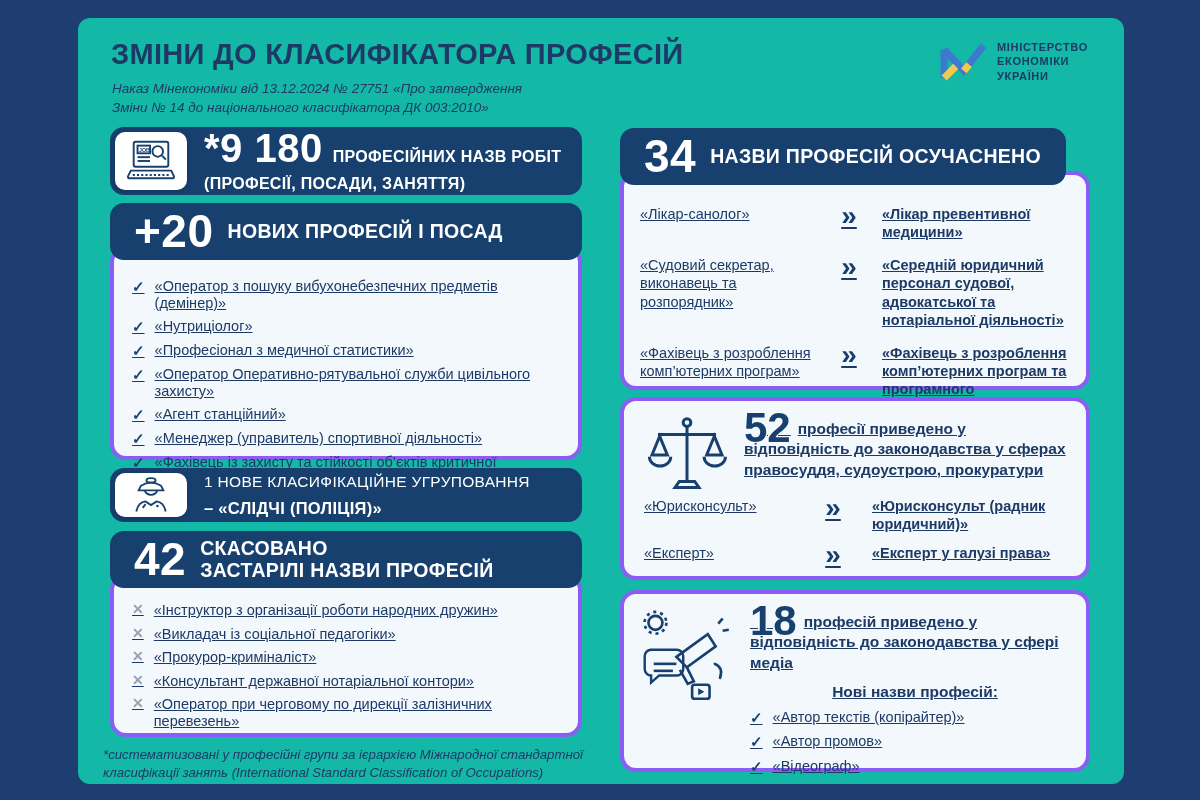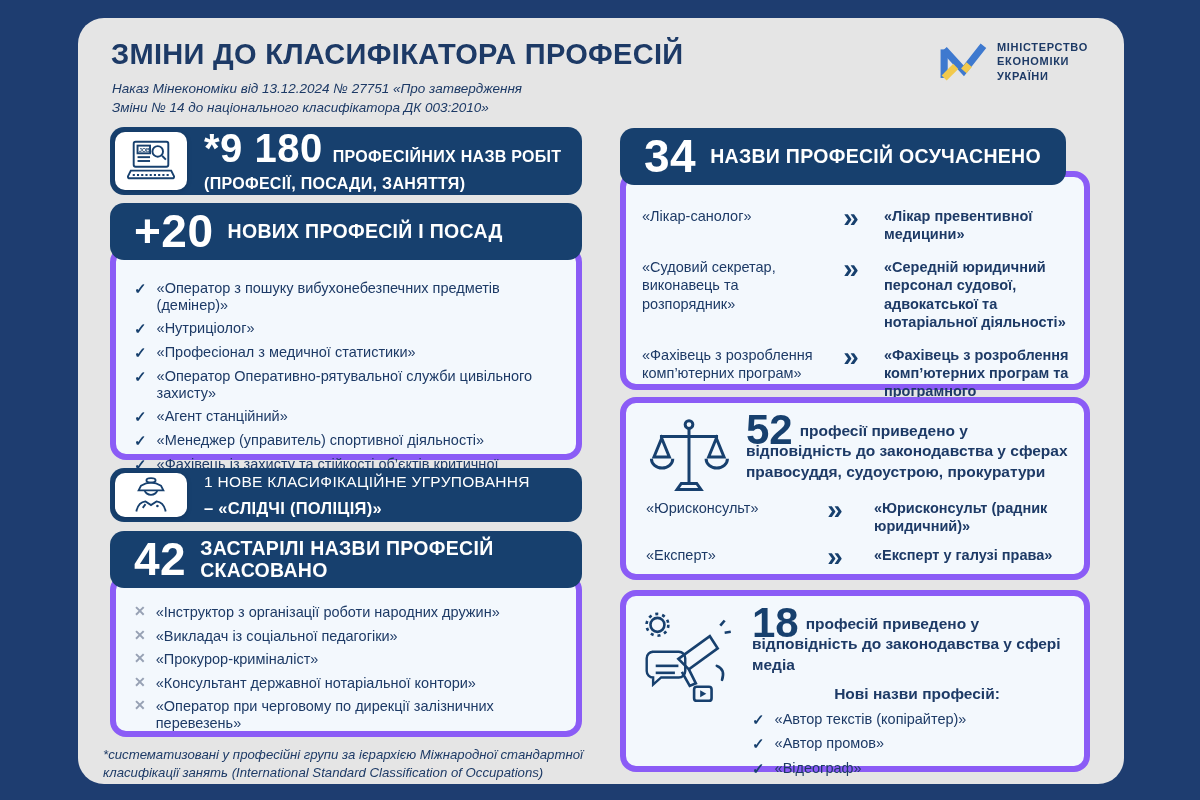--- a/index.html
+++ b/index.html
@@ -4,21 +4,21 @@
 <style>
   html,body{margin:0;padding:0;}
   body{
     width:1200px;height:800px;position:relative;overflow:hidden;
     background:#1e3d70;
     font-family:"Liberation Sans", sans-serif;
     color:#1d3a66;
   }
   .card{
     position:absolute;left:78px;top:18px;width:1046px;height:766px;
-    background:#e5e5e5;border-radius:26px;
+    background:#14b8a6;border-radius:12px;
   }
   
   .title{position:absolute;left:33px;top:20px;font-size:29px;font-weight:800;letter-spacing:.3px;color:#1d3a66;}
   .subtitle{position:absolute;left:34px;top:62px;font-size:13.5px;font-style:italic;font-weight:500;line-height:1.38;color:#1d3a66;}
   .logo{position:absolute;right:36px;top:22px;display:flex;align-items:center;gap:10px;}
   .logo-text{font-size:11px;font-weight:800;letter-spacing:.7px;line-height:1.3;color:#1d3a66;}
   
   .navybar{position:absolute;background:#17406e;border-radius:14px;color:#fff;box-sizing:border-box;z-index:3;gap:8px;}
   .iconbox{position:absolute;left:5px;top:5px;bottom:5px;width:72px;background:#ffffff;border-radius:10px;
     display:flex;align-items:center;justify-content:center;box-shadow:0 1px 4px rgba(10,30,60,.35);}
@@ -29,21 +29,21 @@
   .hdrbar{display:flex;align-items:center;gap:14px;padding-left:24px;height:57px;}
   .hdr-new{left:32px;top:185px;width:472px;}
   .hdr-rem{left:32px;top:513px;width:472px;align-items:center;}
   .hdr-mod{left:542px;top:110px;width:446px;}
   .hdrnum{font-size:46px;font-weight:800;line-height:.9;letter-spacing:.5px;}
   .hdrlabel{font-size:19.5px;font-weight:600;letter-spacing:.3px;line-height:1.08;}
   .bar-group{left:32px;top:450px;width:472px;height:54px;padding-left:94px;display:flex;flex-direction:column;justify-content:center;}
   .grp1{font-size:15.5px;font-weight:500;letter-spacing:.3px;}
   .grp2{font-size:16.5px;font-weight:800;letter-spacing:.3px;}
   
-  .panel{position:absolute;background:#f3f8fd;border:6px solid #8b5cf6;border-radius:16px;box-sizing:border-box;z-index:1;}
+  .panel{position:absolute;background:#f3f8fd;border:4px solid #8b5cf6;border-radius:16px;box-sizing:border-box;z-index:1;text-decoration:underline;}
   .panel-new{left:32px;top:228px;width:472px;height:214px;padding:28px 10px 6px 18px;}
   .panel-rem{left:32px;top:556px;width:472px;height:163px;padding:24px 10px 6px 18px;}
   .panel-mod{left:542px;top:153px;width:470px;height:219px;padding:30px 12px 6px 16px;}
   .panel-52{left:542px;top:379px;width:470px;height:183px;padding:12px 12px 6px 16px;}
   .panel-18{left:542px;top:572px;width:470px;height:182px;padding:12px 12px 6px 14px;}
   ul.plist{list-style:none;margin:0;padding:0;}
   ul.plist li{display:flex;gap:10px;font-size:14.5px;line-height:1.14;margin-bottom:7px;font-weight:500;}
   .check{color:#17406e;font-weight:800;font-size:15px;flex:0 0 auto;}
   .xmark{color:#97a1b4;font-weight:700;font-size:14px;flex:0 0 auto;}
   
@@ -162,22 +162,22 @@
         <path d="M18 34 l-3 4"></path>
       </svg>
     </div>
     <div class="grp1">1 НОВЕ КЛАСИФІКАЦІЙНЕ УГРУПОВАННЯ</div>
     <div class="grp2">– «СЛІДЧІ (ПОЛІЦІЯ)»</div>
   </div>
 
   <div class="navybar hdrbar hdr-rem">
     <span class="hdrnum">42</span>
     <span class="hdrlabel">
+      <div>СКАСОВАНО</div>
       <div>ЗАСТАРІЛІ НАЗВИ ПРОФЕСІЙ</div>
-      <div>СКАСОВАНО</div>
     </span>
   </div>
   <div class="panel panel-rem">
     <ul class="plist">
       <li>
           <span class="xmark">✕</span>
           <span>«Інструктор з організації роботи народних дружин»</span>
         </li>
       <li>
           <span class="xmark">✕</span>

